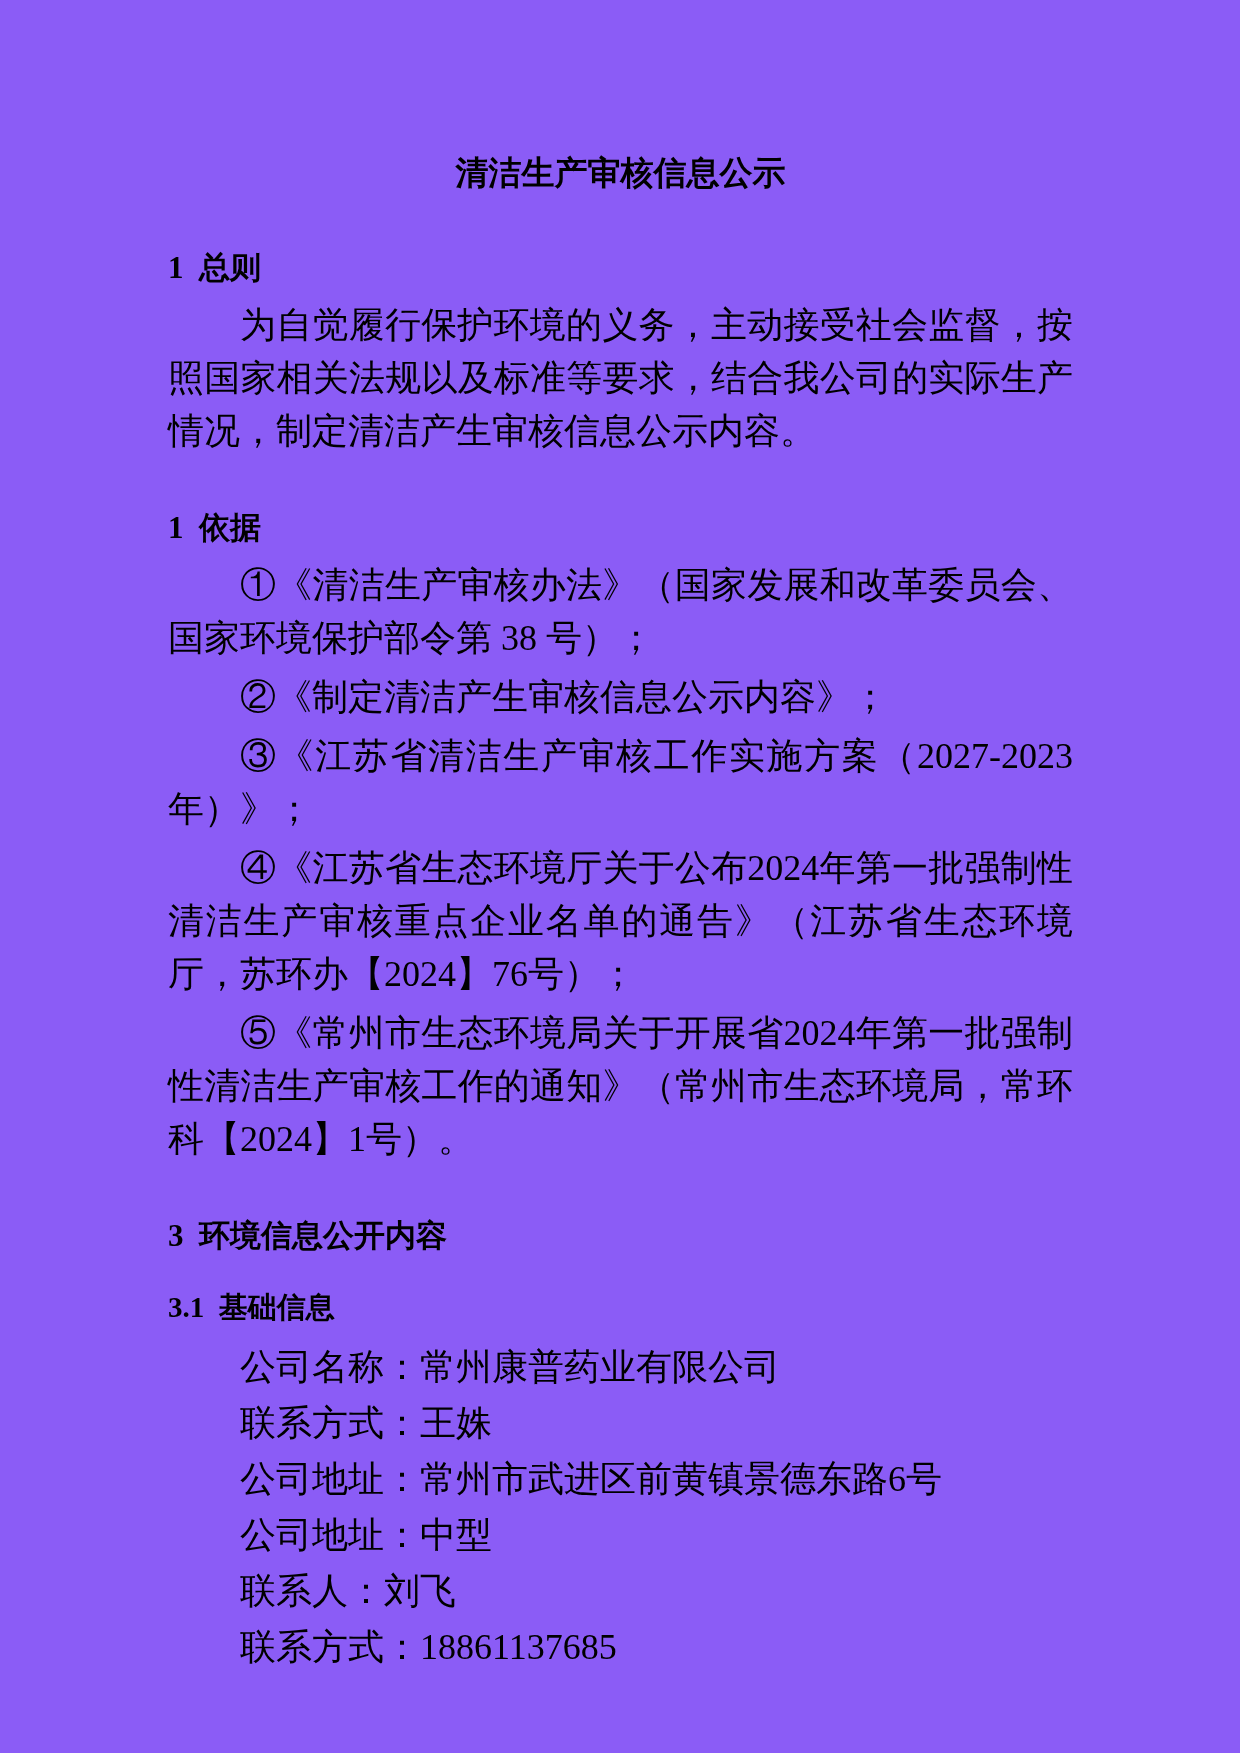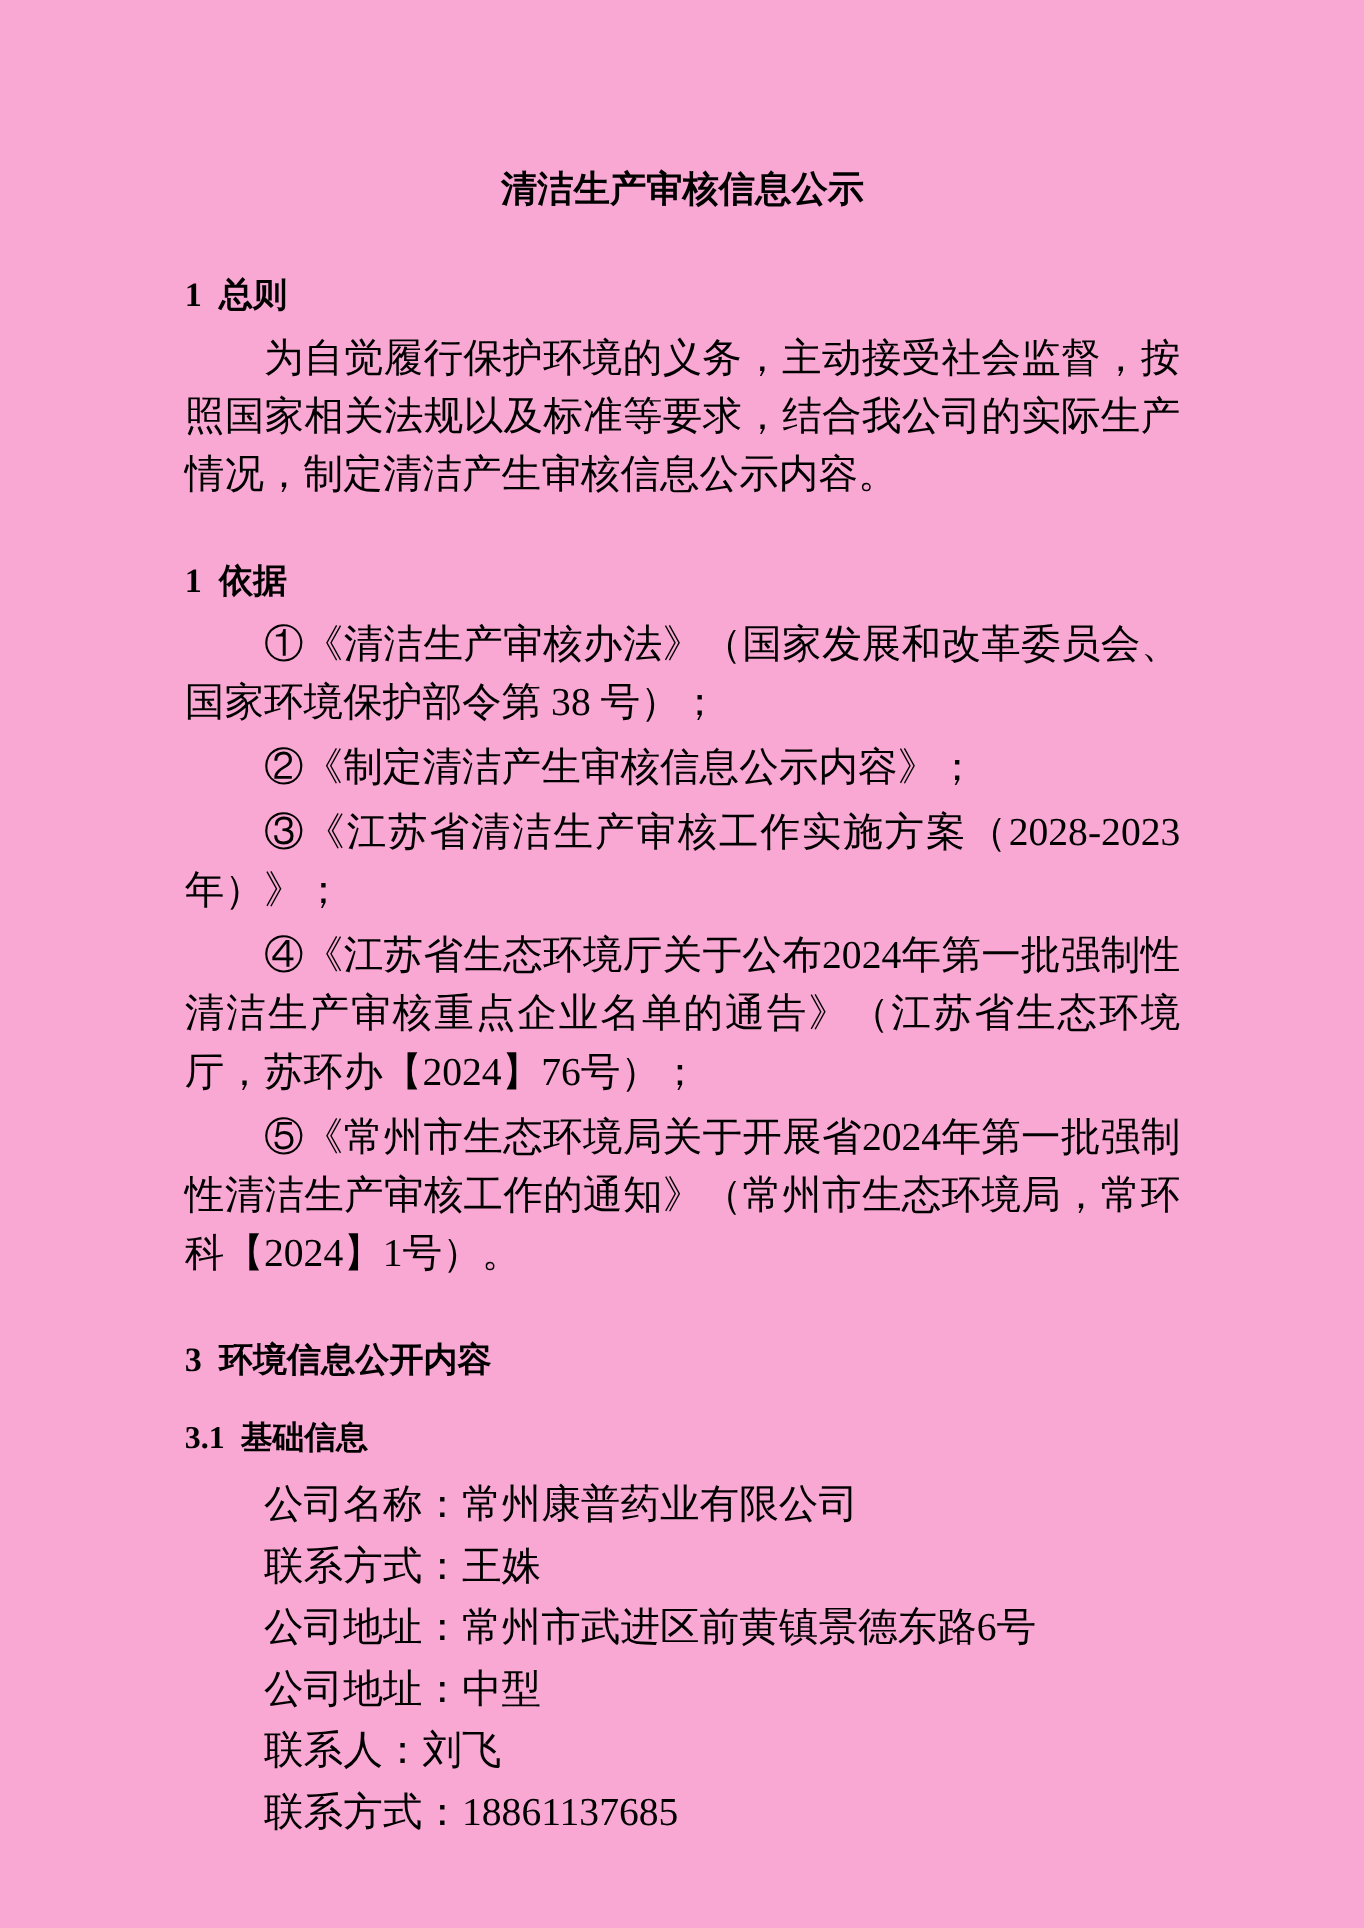--- a/index.html
+++ b/index.html
@@ -7,21 +7,21 @@
     width: 1240px;
     background: #ffffff;
     color: #000000;
     font-family: "Liberation Serif", "DejaVu Serif", serif;
   }
   .page {
     position: relative;
     box-sizing: border-box;
     width: 1240px;
     height: 1753px;
-    background: #f9a8d4;
+    background: #8b5cf6;
     padding: 148px 167px 0 168px;
     overflow: hidden;
   }
   h1.doc-title {
     font-size: 33px;
     line-height: 50px;
     font-weight: 700;
     text-align: center;
     margin: 0;
     white-space: pre-wrap;
@@ -64,21 +64,21 @@
 
   <section>
     <h2 class="sec-heading">1  总则</h2>
     <p class="body">为自觉履行保护环境的义务，主动接受社会监督，按照国家相关法规以及标准等要求，结合我公司的实际生产情况，制定清洁产生审核信息公示内容。</p>
   </section>
 
   <section>
     <h2 class="sec-heading">1  依据</h2>
     <p class="body">①《清洁生产审核办法》（国家发展和改革委员会、国家环境保护部令第 38 号）；</p>
     <p class="body">②《制定清洁产生审核信息公示内容》；</p>
-    <p class="body">③《江苏省清洁生产审核工作实施方案（2028-2023年）》；</p>
+    <p class="body">③《江苏省清洁生产审核工作实施方案（2027-2023年）》；</p>
     <p class="body">④《江苏省生态环境厅关于公布2024年第一批强制性清洁生产审核重点企业名单的通告》（江苏省生态环境厅，苏环办【2024】76号）；</p>
     <p class="body">⑤《常州市生态环境局关于开展省2024年第一批强制性清洁生产审核工作的通知》（常州市生态环境局，常环科【2024】1号）。</p>
   </section>
 
   <section>
     <h2 class="sec-heading">3  环境信息公开内容</h2>
     <h3 class="subsec-heading">3.1  基础信息</h3>
     <p class="info">公司名称：常州康普药业有限公司</p>
     <p class="info">联系方式：王姝</p>
     <p class="info">公司地址：常州市武进区前黄镇景德东路6号</p>

